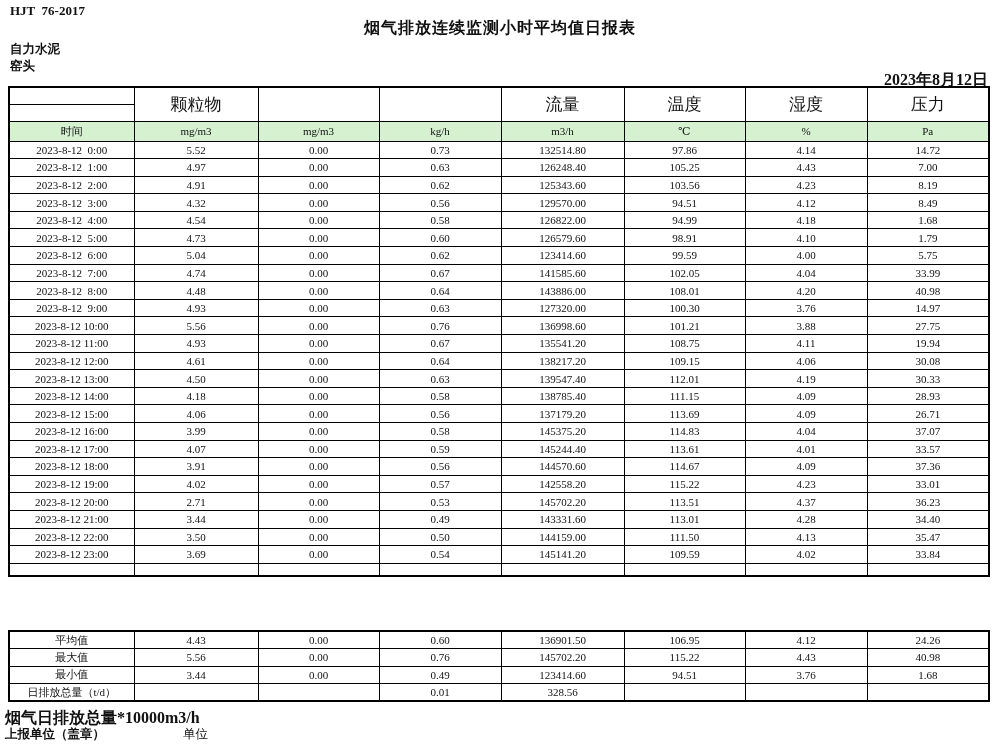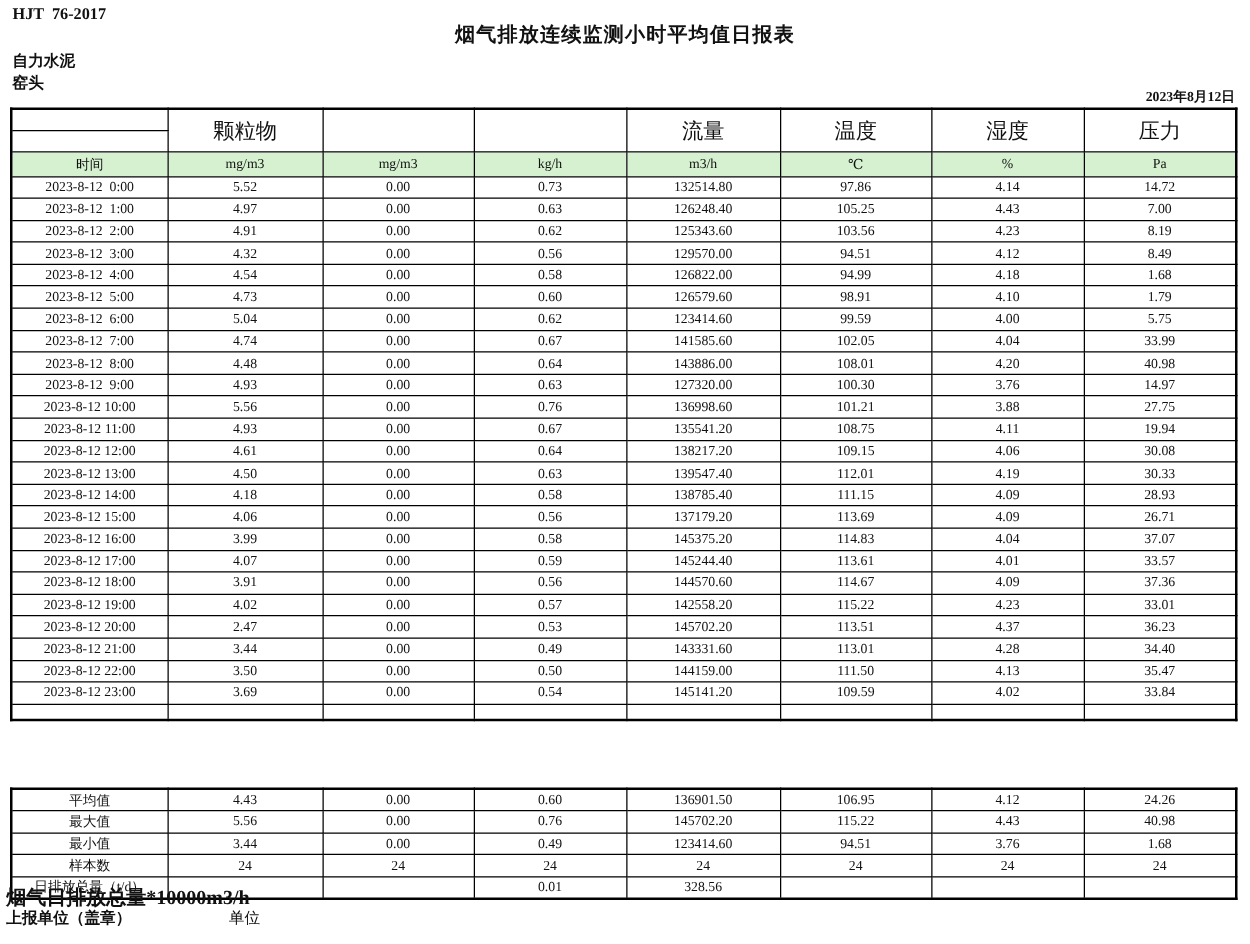--- a/index.html
+++ b/index.html
@@ -10,21 +10,21 @@
     width: 1000px; height: 755px;
     font-family: "Liberation Serif", "DejaVu Serif", serif;
     color: #111;
     overflow: hidden;
   }
   .abs { position: absolute; }
   .doc-standard { left: 10px; top: 3px; font-size: 13px; font-weight: bold; white-space: pre; }
   .doc-title { left: 0; top: 18px; width: 1000px; text-align: center; font-size: 16px; font-weight: bold; letter-spacing: 1px; }
   .doc-company { left: 10px; top: 41px; font-size: 12.5px; font-weight: bold; }
   .doc-location { left: 10px; top: 58px; font-size: 12.5px; font-weight: bold; }
-  .doc-date { right: 12px; top: 70px; font-size: 11px; font-weight: bold; }
+  .doc-date { right: 12px; top: 70px; font-size: 16px; font-weight: bold; }
 
   table { border-collapse: collapse; table-layout: fixed; width: 980px; }
   table.rpt { border: 2px solid #000; }
   .rpt td { border: 1px solid #000; text-align: center; vertical-align: middle;
             font-size: 11px; height: 17.6px; padding: 0; overflow: hidden; white-space: pre; }
   .main-table { left: 8px; top: 86px; }
   .summary-table { left: 8px; top: 630px; }
   tr.h-a td, tr.h-b td { height: 17px; }
   tr.h-a td.group { font-size: 17px; }
   tr.unit-row td { background: var(--unit-bg); height: 20px; }
@@ -274,21 +274,21 @@
         <td>4.02</td>
         <td>0.00</td>
         <td>0.57</td>
         <td>142558.20</td>
         <td>115.22</td>
         <td>4.23</td>
         <td>33.01</td>
       </tr>
       <tr>
         <td>2023-8-12 20:00</td>
-        <td>2.47</td>
+        <td>2.71</td>
         <td>0.00</td>
         <td>0.53</td>
         <td>145702.20</td>
         <td>113.51</td>
         <td>4.37</td>
         <td>36.23</td>
       </tr>
       <tr>
         <td>2023-8-12 21:00</td>
         <td>3.44</td>
@@ -370,30 +370,20 @@
         <td>最小值</td>
         <td>3.44</td>
         <td>0.00</td>
         <td>0.49</td>
         <td>123414.60</td>
         <td>94.51</td>
         <td>3.76</td>
         <td>1.68</td>
       </tr>
       <tr>
-        <td>样本数</td>
-        <td>24</td>
-        <td>24</td>
-        <td>24</td>
-        <td>24</td>
-        <td>24</td>
-        <td>24</td>
-        <td>24</td>
-      </tr>
-      <tr>
         <td>日排放总量（t/d）</td>
         <td></td>
         <td></td>
         <td>0.01</td>
         <td>328.56</td>
         <td></td>
         <td></td>
         <td></td>
       </tr>
     </tbody>

